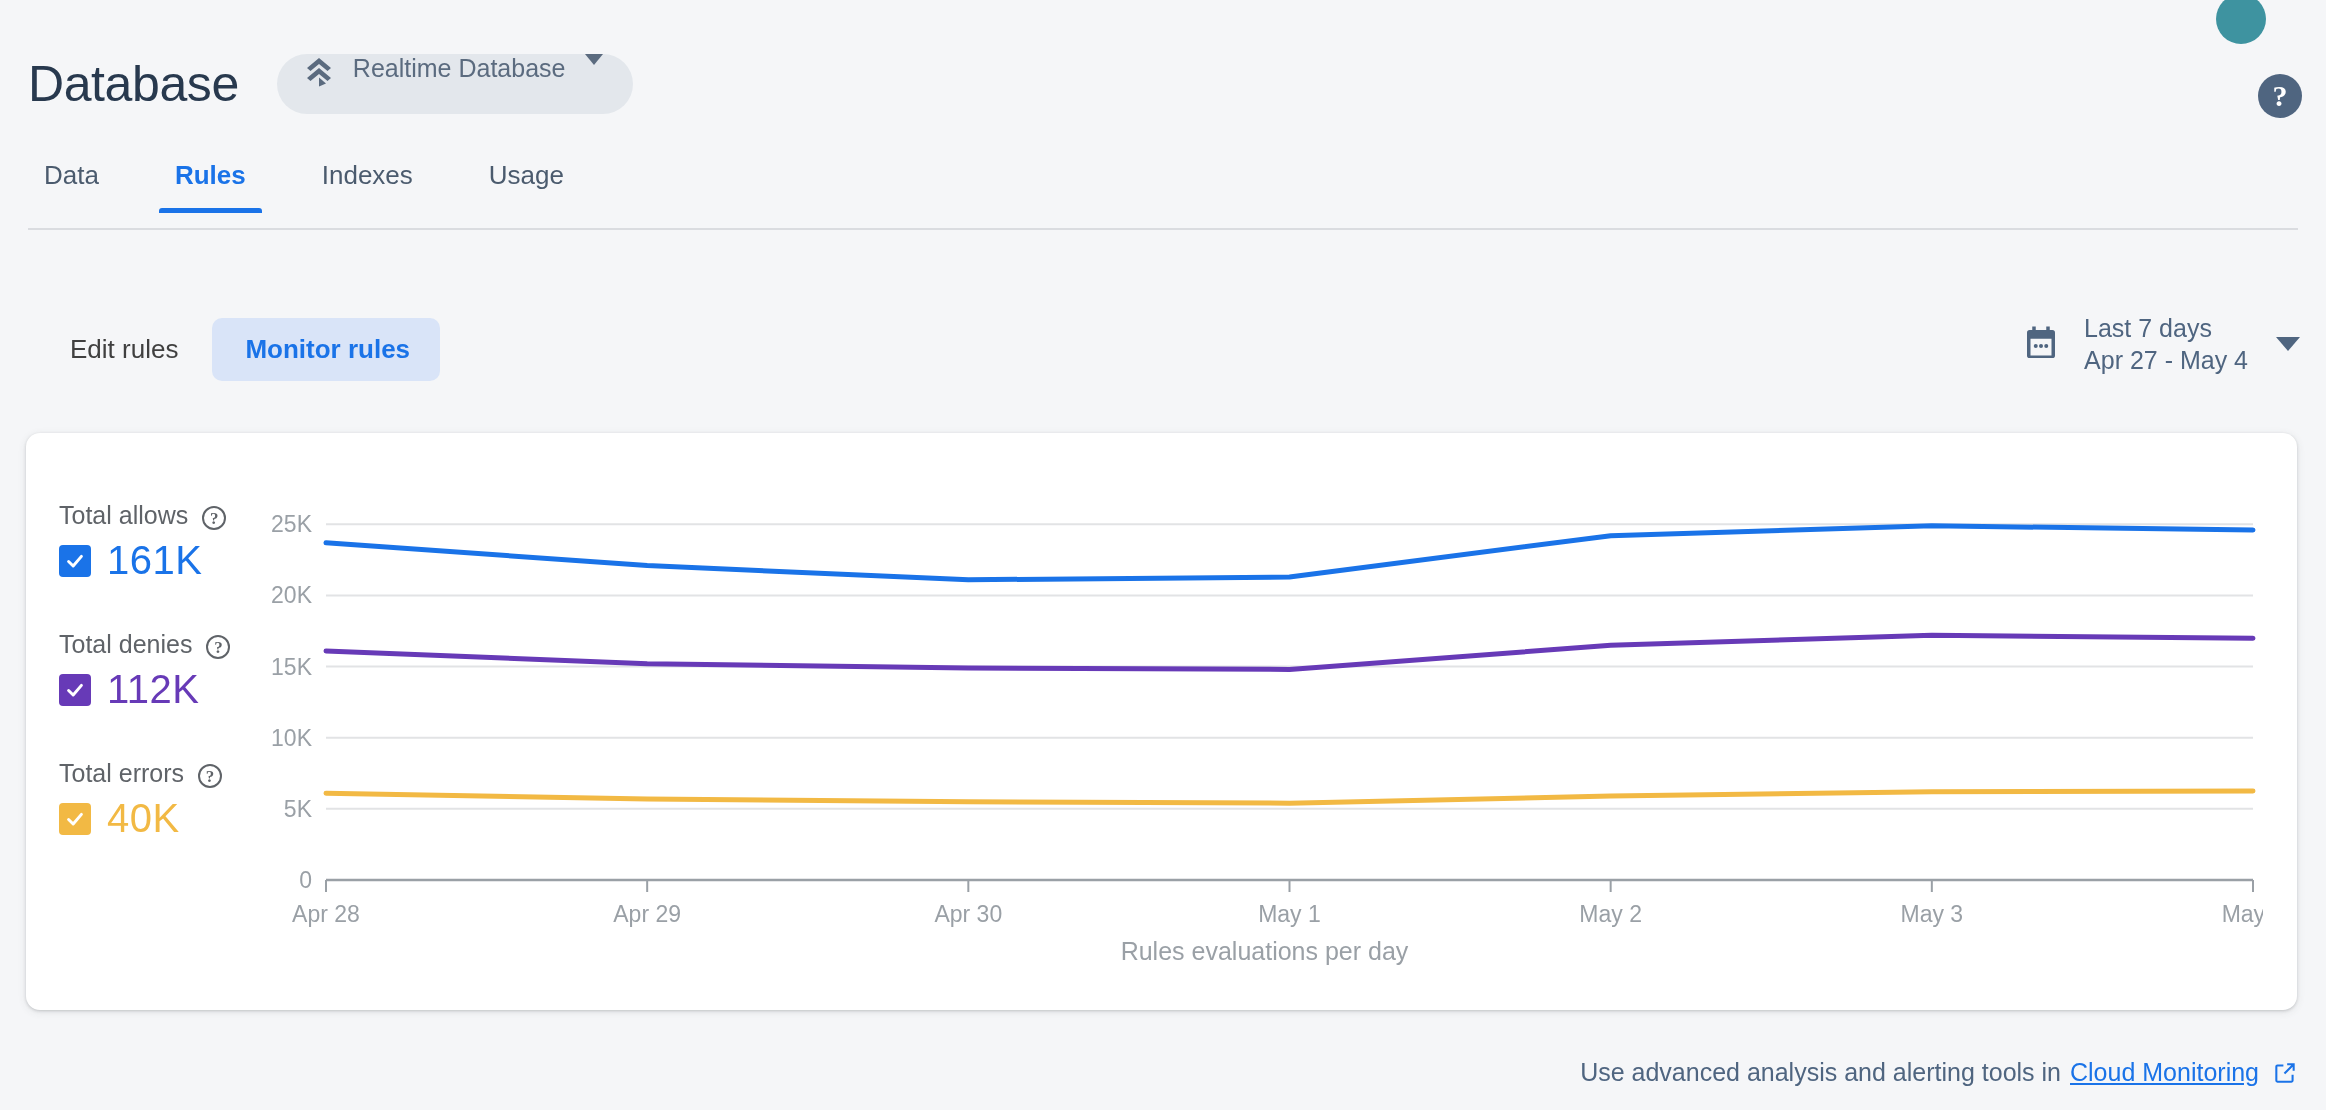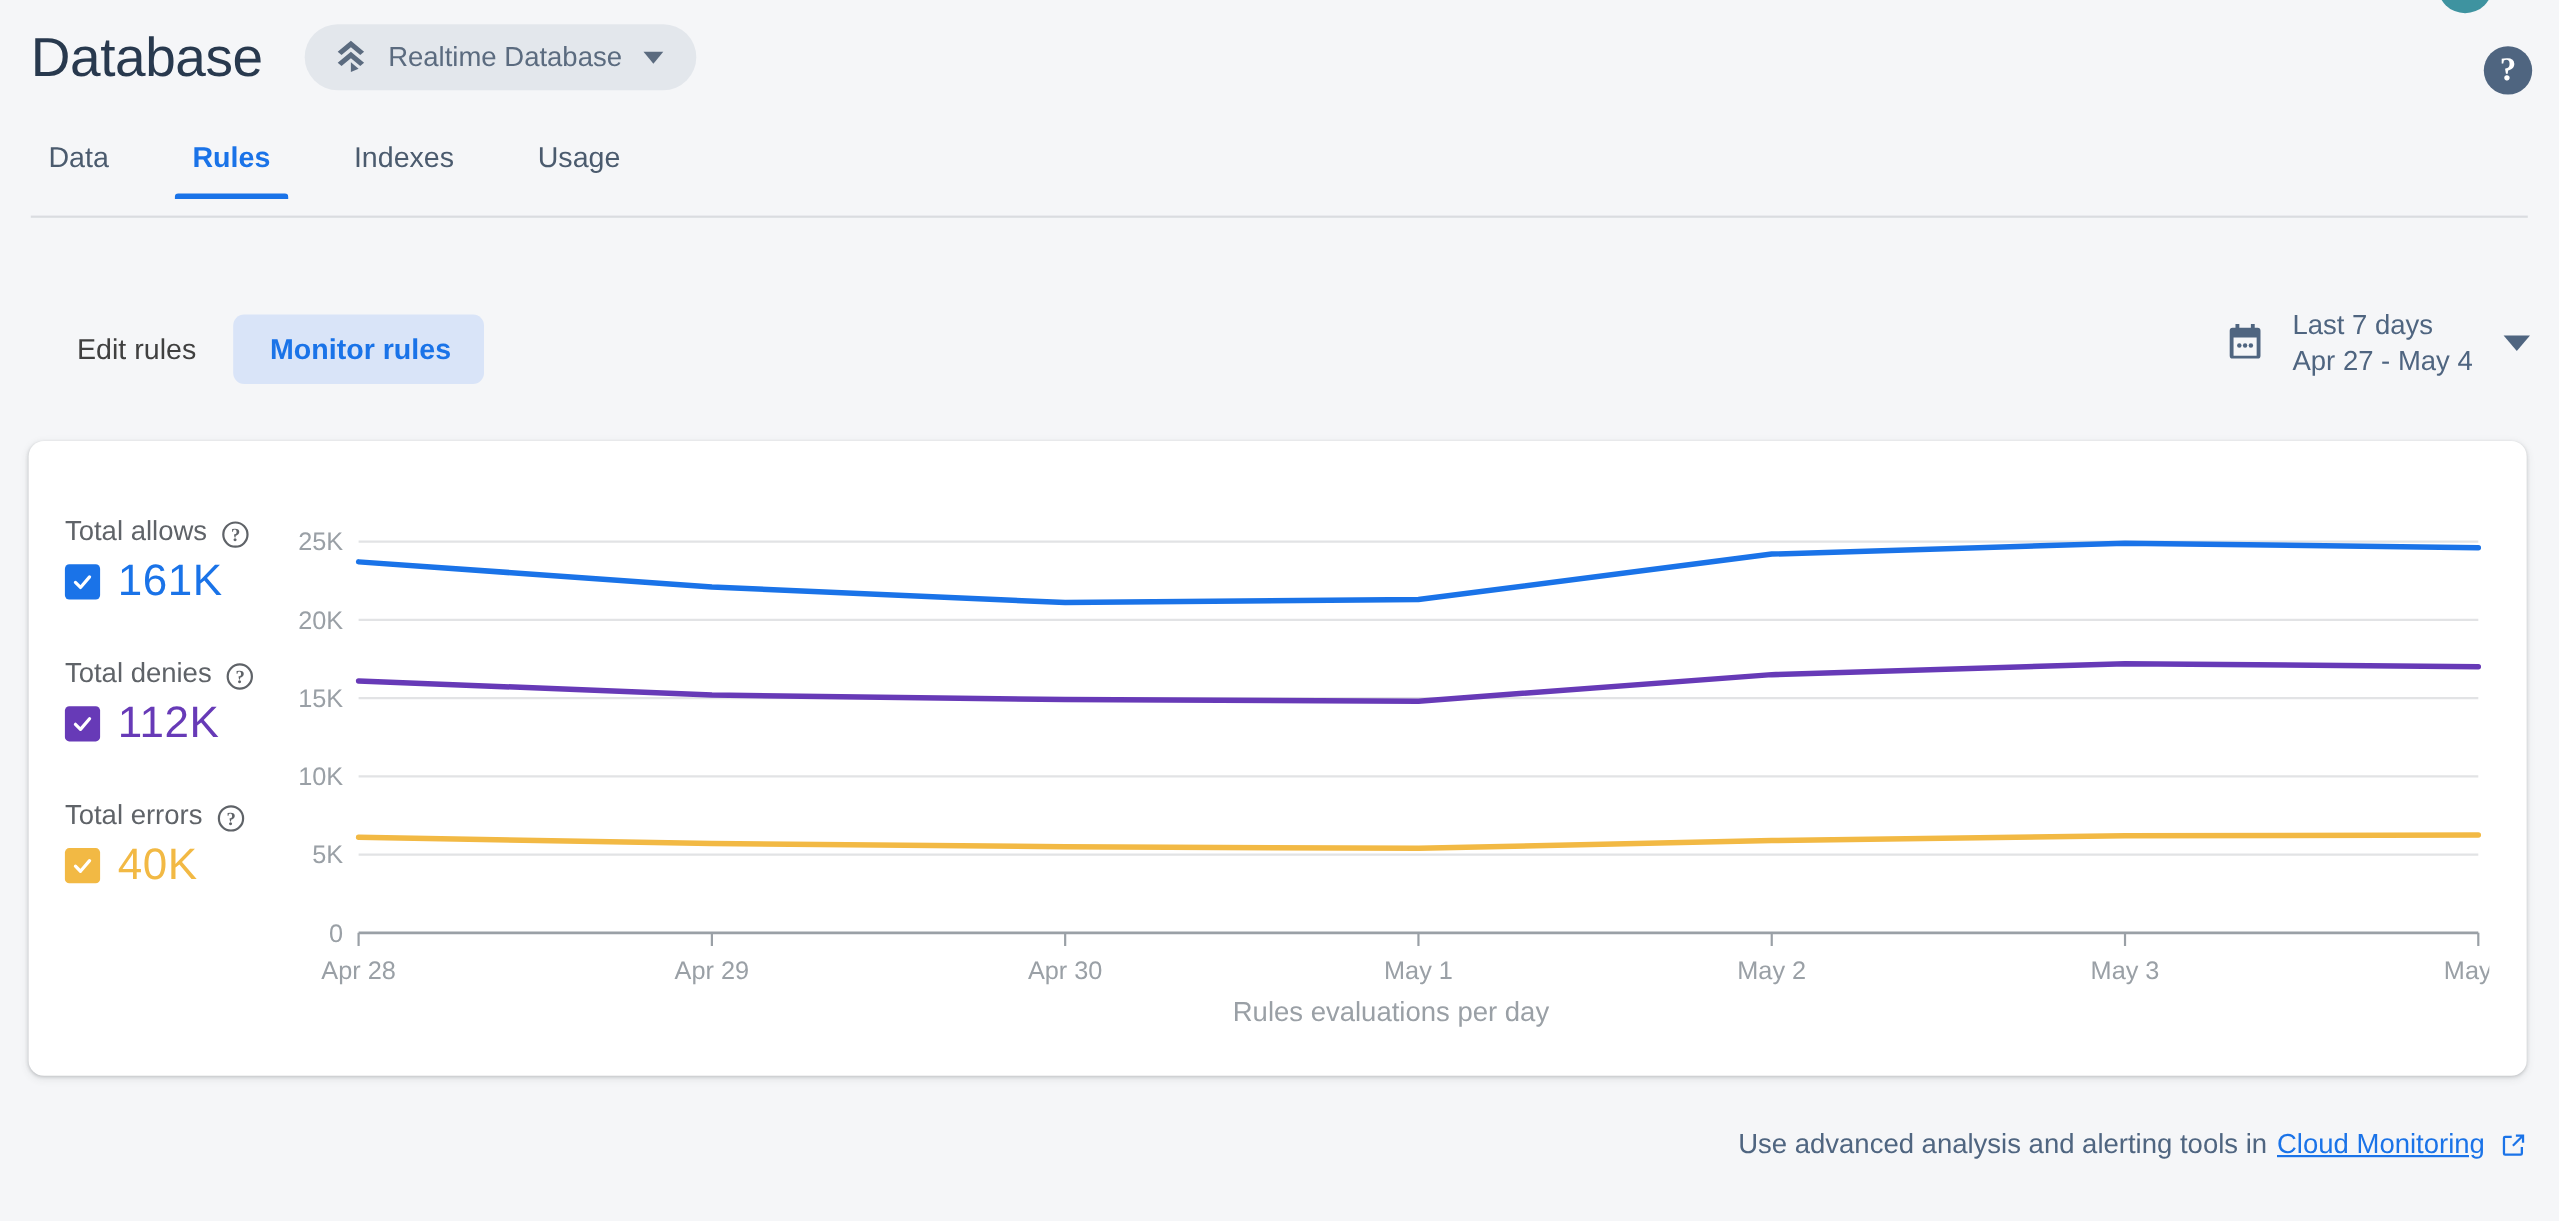--- a/index.html
+++ b/index.html
@@ -3,36 +3,36 @@
 <meta charset="utf-8">
 <style>
   * { box-sizing: border-box; margin: 0; padding: 0; }
   html, body {
     width: 2326px;
     height: 1110px;
     background: #F5F6F8;
     font-family: "Liberation Sans", sans-serif;
     overflow: hidden;
   }
-  .page { position: relative; width: 2326px; height: 872px; }
+  .page { position: relative; width: 2326px; height: 872px; margin-top: 32px; }
 
   
   .topbar {
     position: absolute; left: 0; top: 0; width: 2326px; height: 128px;
   }
   .title-row {
     position: absolute; left: 28px; top: 22px;
     display: flex; align-items: center; gap: 38px;
   }
   .page-title {
     font-size: 50px; font-weight: 400; color: #28394E;
     letter-spacing: -0.4px; line-height: 1;
   }
   .db-chip {
-    display: flex; align-items: center; gap: 16px;
+    display: flex; align-items: flex-start; gap: 16px;
     background: #E3E7EC; border-radius: 40px;
     height: 60px; padding: 0 30px 0 24px;
     border: none; cursor: pointer;
   }
   .db-chip .chip-label {
     font-size: 25px; color: #5B6B7F; white-space: nowrap;
   }
   .chip-caret {
     width: 0; height: 0; margin-left: 4px;
     border-left: 9px solid transparent;

